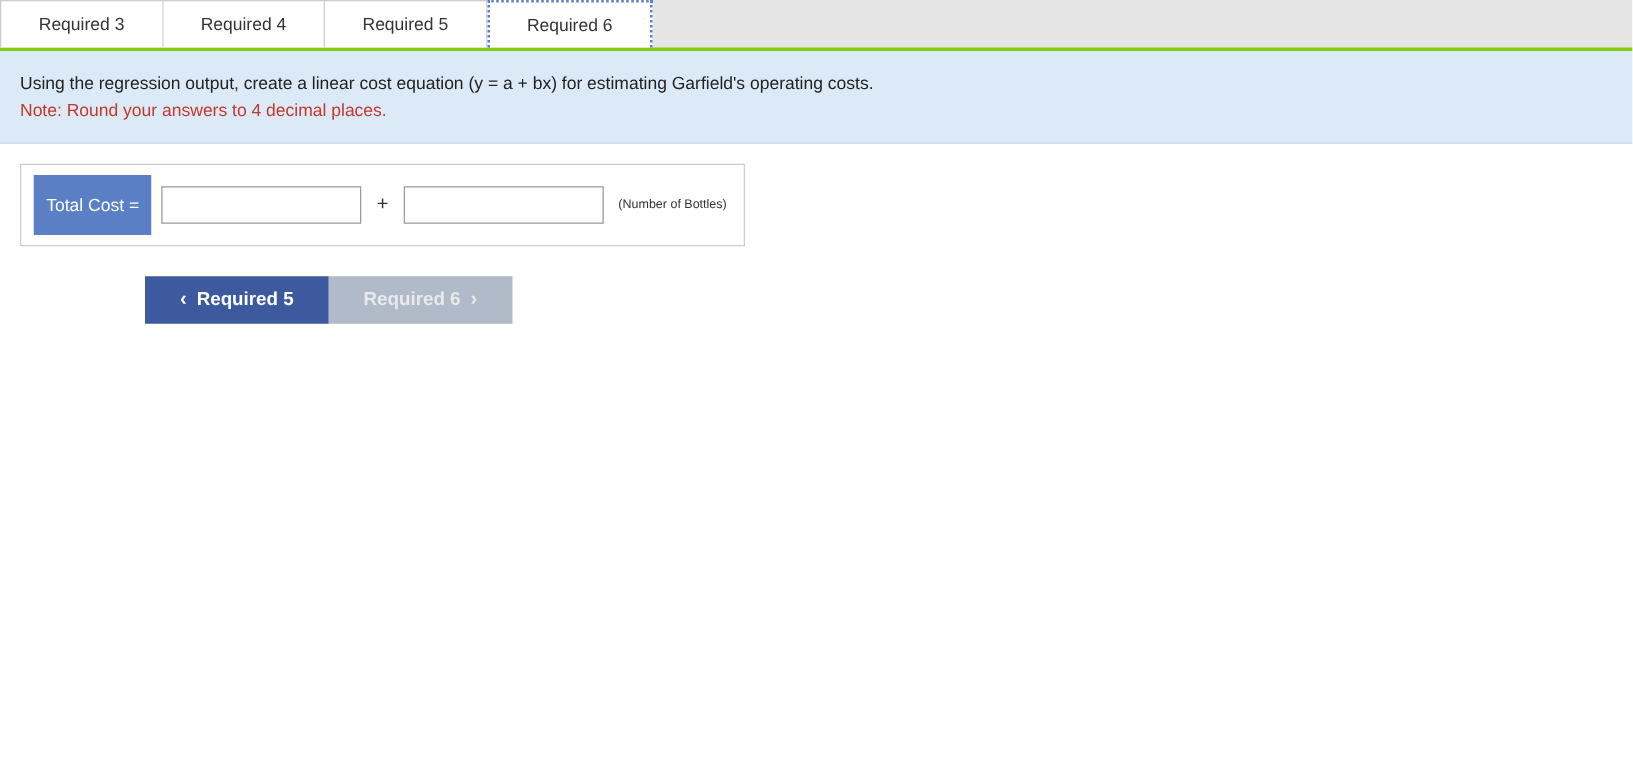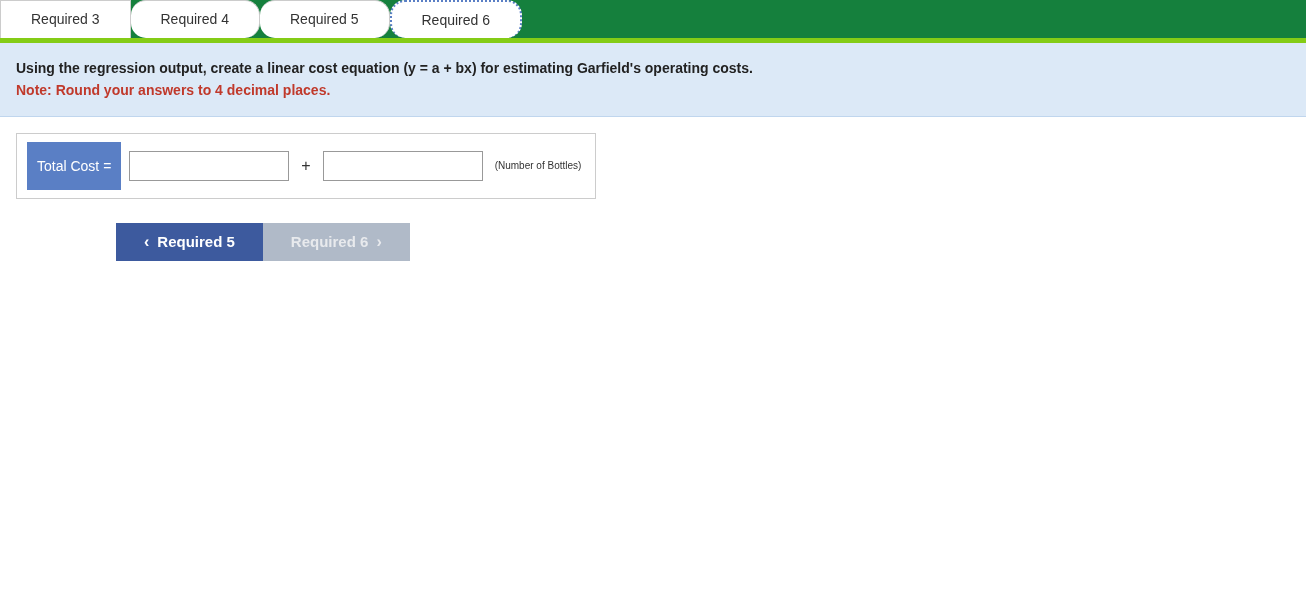--- a/index.html
+++ b/index.html
@@ -17,55 +17,53 @@
 
     .page-wrapper {
       width: 1306px;
       min-height: 616px;
       background: #fff;
     }
 
     
     .tab-bar {
       display: flex;
-      border-bottom: 5px solid #84cc16;
-      background: #15803d;
+      border-bottom: 3px solid #84cc16;
+      background: #e5e5e5;
     }
 
     .tab {
       padding: 10px 30px;
       border: 1px solid #ccc;
       border-bottom: none;
       background: #fff;
       font-size: 14px;
       color: #333;
       cursor: pointer;
       user-select: none;
       margin-right: 0;
     }
 
     .tab:not(:first-child) {
       border-left: none;
-      border-radius: 15px;
     }
 
     .tab.active {
       border: 2px dotted #5a7fc5;
       border-bottom: none;
       background: #fff;
       font-weight: normal;
     }
 
     
     .instruction-box {
       background: #dce9f7;
       padding: 14px 16px;
       border-bottom: 1px solid #c0d6ee;
       line-height: 1.6;
-      font-weight: bold;
     }
 
     .instruction-main {
       font-size: 14px;
       color: #222;
     }
 
     .instruction-note {
       font-size: 14px;
       color: #c0392b;

